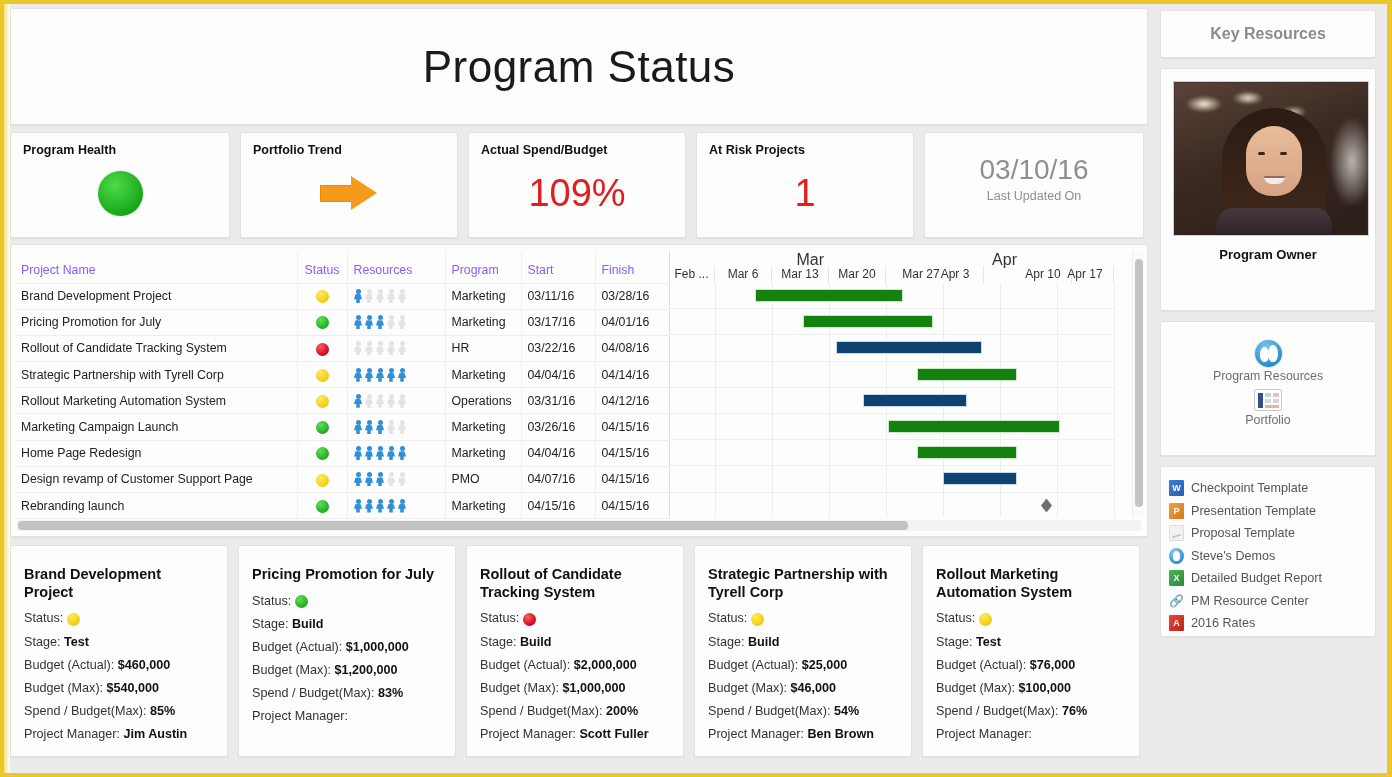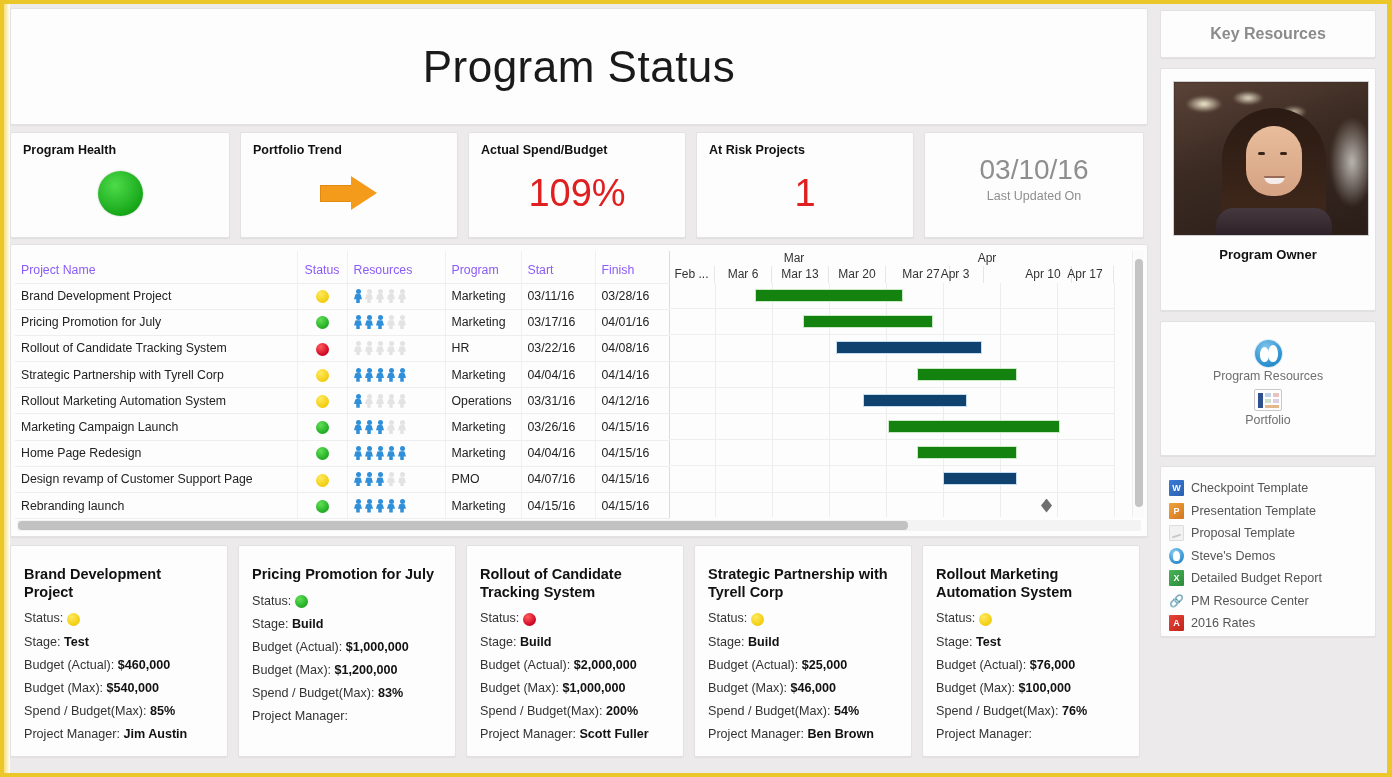--- a/index.html
+++ b/index.html
@@ -107,21 +107,21 @@
   .person .head { position: absolute; left: 2px; top: 0; width: 5px; height: 5px; border-radius: 50%; background: #2f8fd8; }
   .person .body { position: absolute; left: 0.5px; top: 5px; width: 8px; height: 9px;
     background: #2f8fd8; border-radius: 3px 3px 1px 1px;
     clip-path: polygon(18% 0, 82% 0, 100% 58%, 72% 58%, 72% 100%, 28% 100%, 28% 58%, 0 58%); }
   .person.off .head { background: #e3e3e3; }
   .person.off .body { background: #e3e3e3; }
 
   
   .tl-head { height: 32px; position: relative; }
   .tl-months { height: 15px; position: relative; }
-  .tl-month { position: absolute; top: 0; font-size: 12px; color: #333; text-align: center; }
+  .tl-month { position: absolute; top: 0; font-size: 16px; color: #333; text-align: right; }
   .tl-weeks { height: 17px; position: relative; }
   .tl-week {
     position: absolute; top: 0; bottom: 0;
     font-size: 12px; color: #333; text-align: center;
     border-right: 1px solid #e6e6e6;
     padding-top: 1px;
   }
   .tl-body { position: relative; height: 234px; }
   .tl-rowline { position: absolute; left: 0; right: 0; height: 26.2px; border-bottom: 1px solid #eeeeee; }
   .tl-colline { position: absolute; top: 0; bottom: 0; width: 1px; background: #ededed; }

